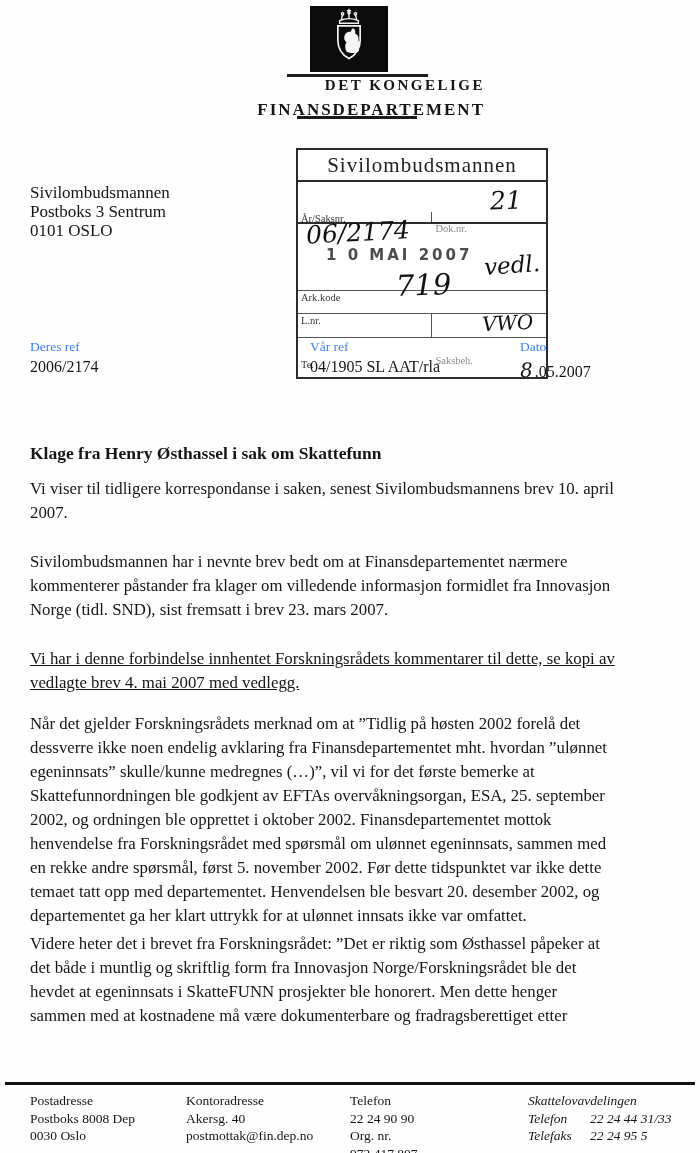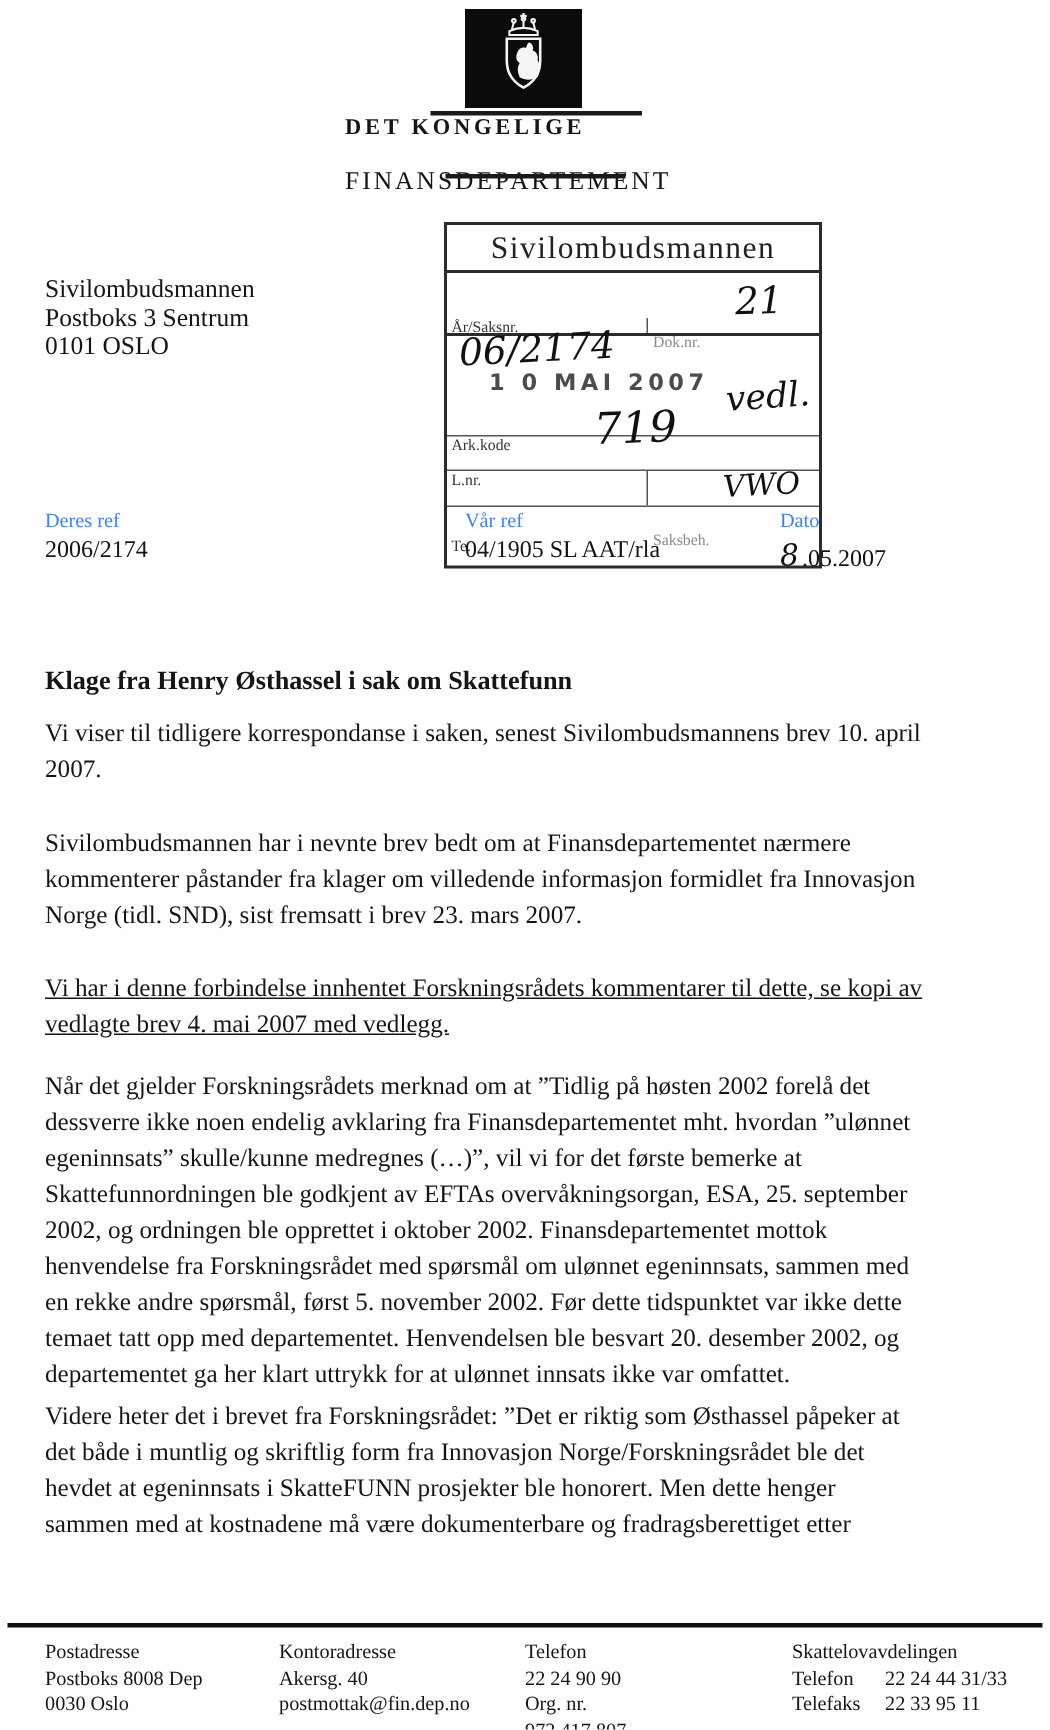--- a/index.html
+++ b/index.html
@@ -8,23 +8,23 @@
     background:#fefefe;color:#151515;
     font-family:"Liberation Serif", serif;
   }
   .abs{position:absolute;}
   .ml{white-space:pre-line;}
 
   
   .logo-box{left:310px;top:6px;width:78px;height:66px;background:#0b0b0b;
     display:flex;align-items:center;justify-content:center;}
   .rule-top{left:287px;top:74px;width:141px;height:3px;background:#1a1a1a;}
-  .org-wrap{left:230px;top:77px;width:255px;text-align:left;}
+  .org-wrap{left:230px;top:77px;width:255px;text-align:right;}
   .org-line1{font-size:15px;font-weight:bold;letter-spacing:2.5px;}
-  .org-line2{font-size:17px;font-weight:normal;letter-spacing:2px;margin-top:17px;}
+  .org-line2{font-size:17px;font-weight:bold;letter-spacing:2px;margin-top:6px;}
   .rule-bottom{left:297px;top:116px;width:120px;height:3px;background:#1a1a1a;}
 
   
   .recipient{left:30px;top:183px;font-size:17px;line-height:19px;}
 
   
   .stamp{left:296px;top:148px;width:248px;border:2px solid #2b2b2b;background:rgba(255,255,255,.6);}
   .stamp-title{font-size:21px;text-align:center;padding:3px 0 2px 0;border-bottom:2px solid #2b2b2b;
     letter-spacing:1px;color:#222;}
   .stamp-row2{display:flex;border-bottom:2px solid #2b2b2b;height:40px;}
@@ -65,21 +65,21 @@
   .p3{top:647px;text-decoration:underline;}
   .p4{top:712px;}
   .p5{top:932px;}
 
   
   .footer-rule{left:5px;top:1082px;width:690px;height:3px;background:#111;}
   .fcol{top:1092px;font-size:13.5px;line-height:17.5px;}
   .fcol1{left:30px;}
   .fcol2{left:186px;}
   .fcol3{left:350px;}
-  .fcol4{left:528px;}
+  .fcol4{left:528px;font-style:italic;}
   .frow{display:flex;}
   .frow .flabel{width:62px;}
 </style>
 </head>
 <body>
 
 <div class="abs logo-box">
   <span>
     <svg width="54" height="60" viewBox="0 0 60 70" aria-hidden="true">
       <g stroke="#f5f5f5" fill="none" stroke-width="1.6">
@@ -193,15 +193,15 @@
 972 417 807</div>
 </div>
 <div class="abs fcol fcol4">
   <div>Skattelovavdelingen</div>
   <div class="frow">
     <span class="flabel">Telefon</span>
     <span>22 24 44 31/33</span>
   </div>
   <div class="frow">
     <span class="flabel">Telefaks</span>
-    <span>22 33 95 11</span>
+    <span>22 24 95 5</span>
   </div>
 </div>
 
 </body></html>

